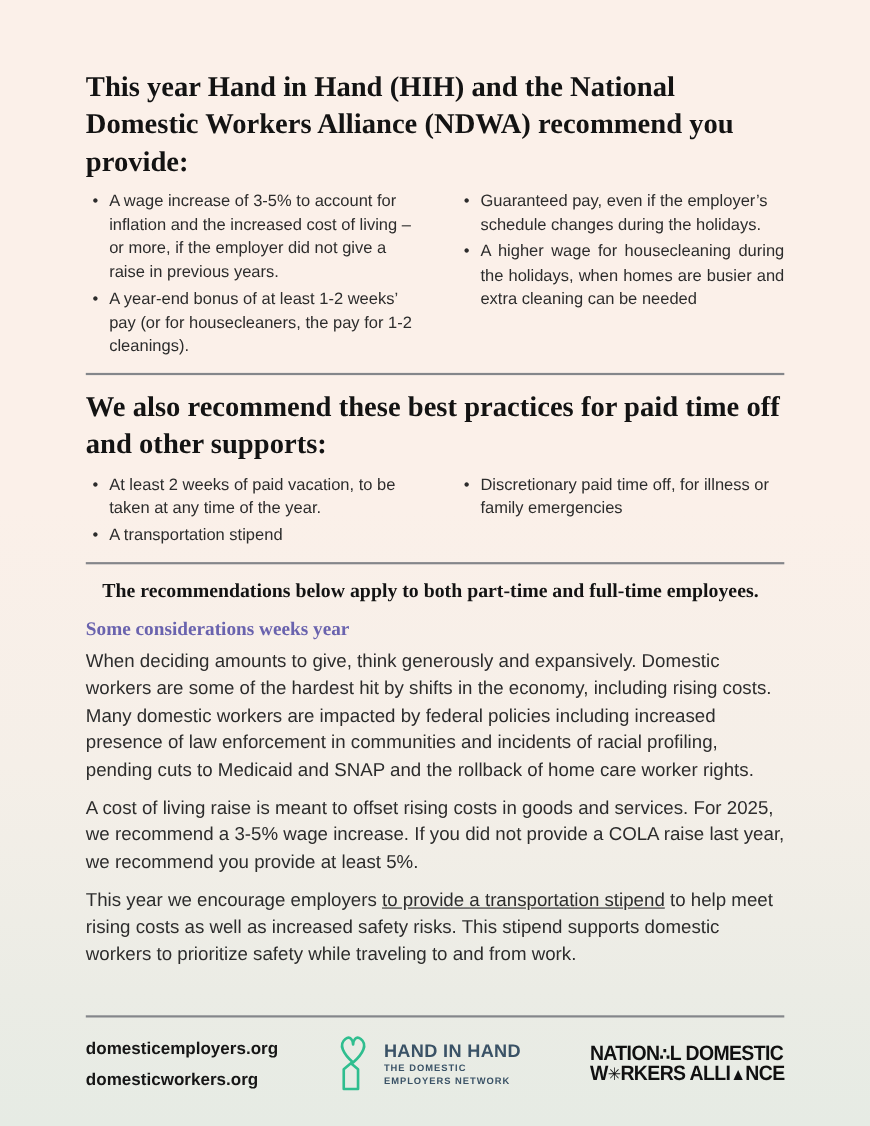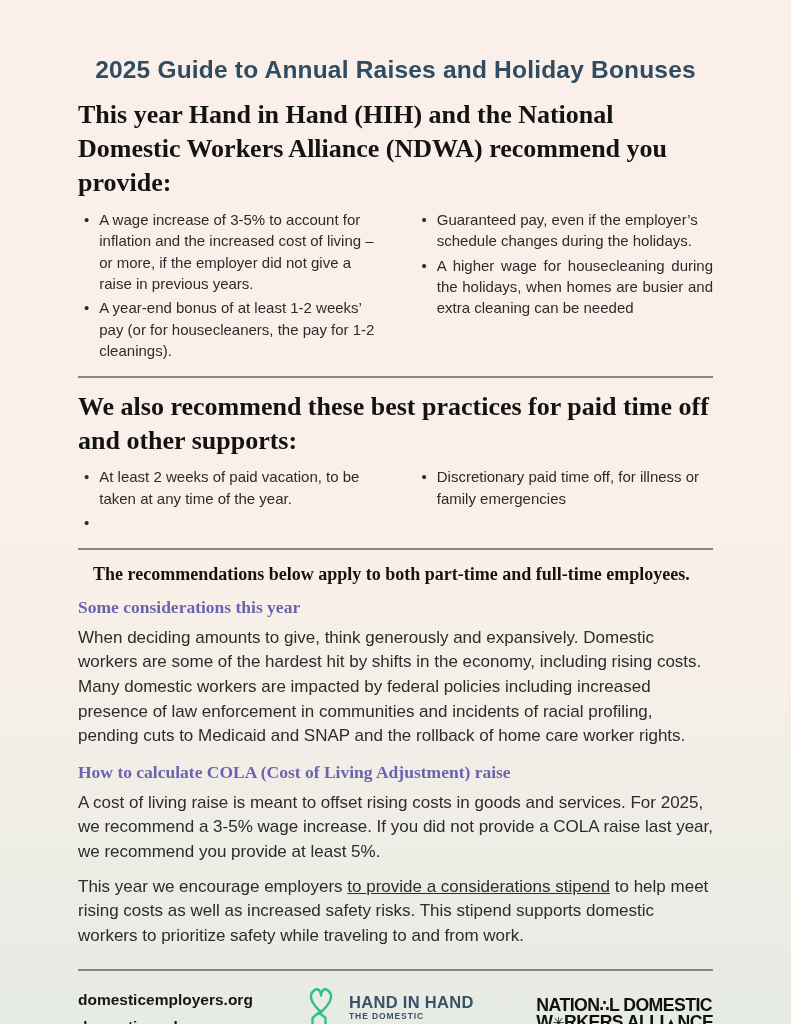--- a/index.html
+++ b/index.html
@@ -72,21 +72,20 @@
   }
   .ndwa-logo .glyph { font-size:0.82em; }
 </style>
 </head>
 <body>
 
 <div class="page">
   <div class="content">
 
     <div class="doc-title">
-      <div>2025 Guide to Annual Raises and Holiday Bonuses</div>
     </div>
 
     <div class="section-head">This year Hand in Hand (HIH) and the National Domestic Workers Alliance (NDWA) recommend you provide:</div>
 
     <div class="cols">
       <div class="col">
         <ul class="bullets">
           <li>
               <span class="dot">•</span>
               <span class="li-text">A wage increase of 3-5% to account for inflation and the increased cost of living – or more, if the employer did not give a raise in previous years.</span>
@@ -117,44 +116,44 @@
 
     <div class="cols">
       <div class="col">
         <ul class="bullets">
           <li>
               <span class="dot">•</span>
               <span class="li-text">At least 2 weeks of paid vacation, to be taken at any time of the year.</span>
             </li>
           <li>
               <span class="dot">•</span>
+              <span class="li-text">A transportation stipend</span>
             </li>
         </ul>
       </div>
       <div class="col">
         <ul class="bullets">
           <li>
               <span class="dot">•</span>
               <span class="li-text">Discretionary paid time off, for illness or family emergencies</span>
             </li>
         </ul>
       </div>
     </div>
 
     <hr class="divider">
 
     <div class="applies-note serif">The recommendations below apply to both part-time and full-time employees.</div>
 
-    <div class="purple-head">Some considerations this year</div>
+    <div class="purple-head">Some considerations weeks year</div>
     <p class="body-para">When deciding amounts to give, think generously and expansively. Domestic workers are some of the hardest hit by shifts in the economy, including rising costs. Many domestic workers are impacted by federal policies including increased presence of law enforcement in communities and incidents of racial profiling, pending cuts to Medicaid and SNAP and the rollback of home care worker rights.</p>
 
-    <div class="purple-head spaced">How to calculate COLA (Cost of Living Adjustment) raise</div>
     <p class="body-para">A cost of living raise is meant to offset rising costs in goods and services. For 2025, we recommend a 3-5% wage increase. If you did not provide a COLA raise last year, we recommend you provide at least 5%.</p>
 
-    <p class="body-para"><span>This year we encourage employers </span><a class="inline-link">to provide a considerations stipend</a><span> to help meet rising costs as well as increased safety risks. This stipend supports domestic workers to prioritize safety while traveling to and from work.</span></p>
+    <p class="body-para"><span>This year we encourage employers </span><a class="inline-link">to provide a transportation stipend</a><span> to help meet rising costs as well as increased safety risks. This stipend supports domestic workers to prioritize safety while traveling to and from work.</span></p>
 
 
   </div>
 
   <div class="footer-area">
     <hr class="divider">
     <div class="footer-row">
 
       <div class="footer-links">
         <a>domesticemployers.org</a>

